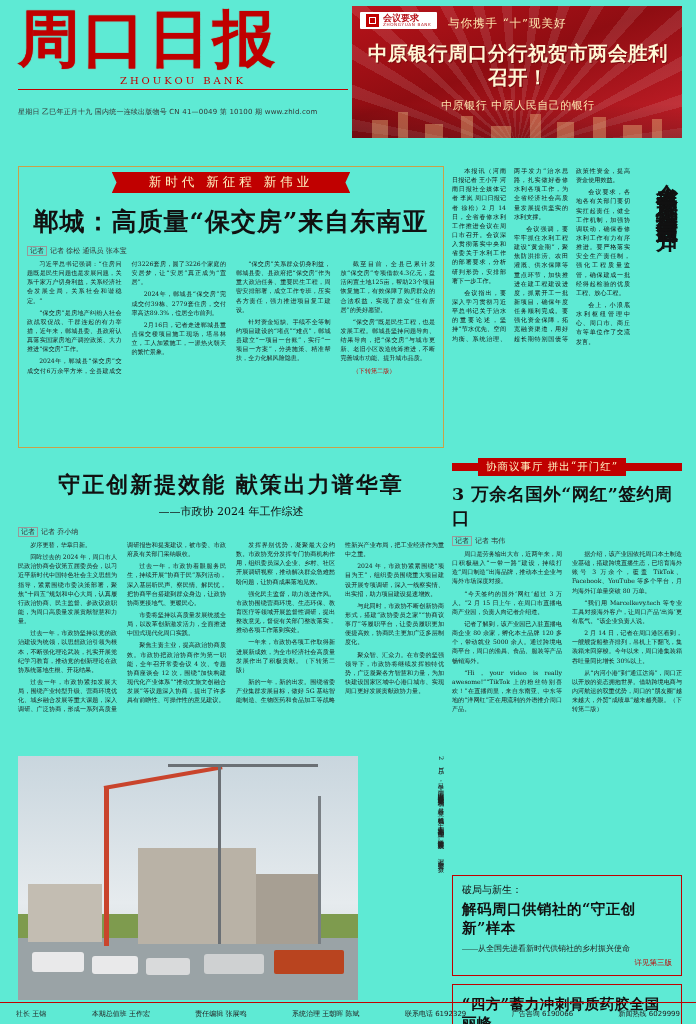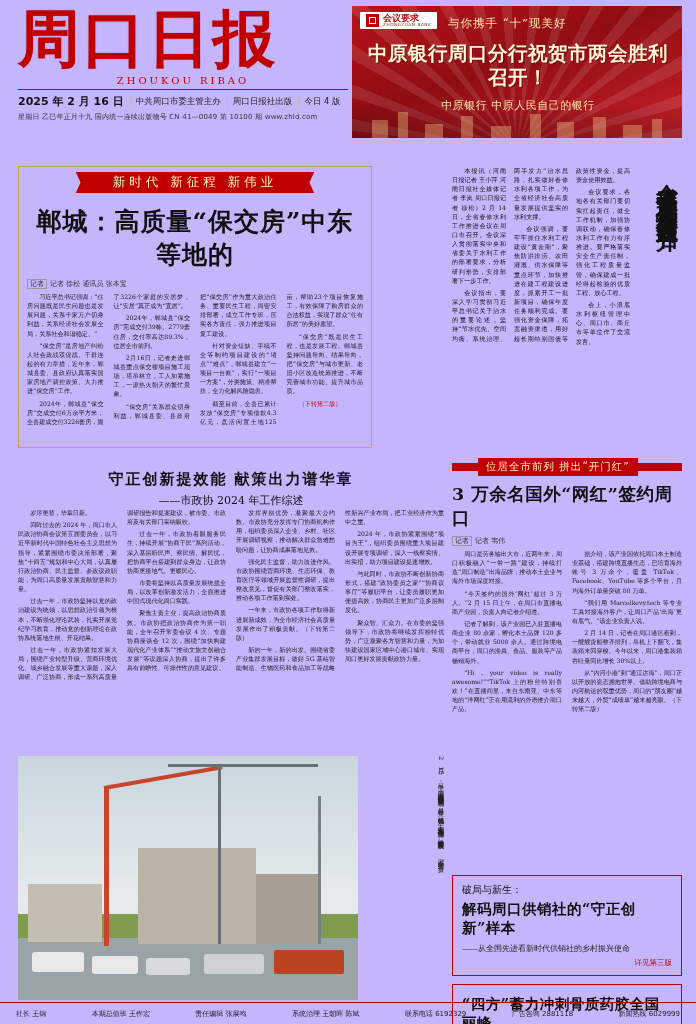--- a/index.html
+++ b/index.html
@@ -4,40 +4,40 @@
 <style>
   * { box-sizing: border-box; }
   html, body { margin:0; padding:0; }
   body {
     width: 696px; height: 1024px;
     background: #ffffff;
     font-family: "DejaVu Sans", "Liberation Sans", sans-serif;
     color: #111;
     overflow: hidden;
   }
-  .page { position: relative; width: 696px; height: 1024px; background:#c4b5fd; }
+  .page { position: relative; width: 696px; height: 1024px; background:#5eead4; }
 
   
   .masthead { position:relative; height:152px; }
   .mast-left { position:absolute; left:18px; top:6px; width:330px; }
   .paper-title {
     font-family: "DejaVu Serif", "Liberation Serif", serif;
     font-size: 62px; font-weight: 700; letter-spacing: 3px;
     color:#c00000; line-height: 1.05; white-space:nowrap;
     text-shadow: 0 0 1px #c00000;
   }
   .paper-pinyin {
     text-align:center; color:#c00000; font-size:10px;
     letter-spacing:3px; margin-top:4px; font-family:"DejaVu Serif", serif;
   }
   .mast-rule { border-top:1px solid #c00000; margin-top:3px; }
   .mast-meta { display:flex; align-items:center; gap:6px; font-size:8.5px; color:#222; margin-top:4px; }
   .mast-meta .date { font-size:11px; font-weight:700; color:#111; white-space:nowrap;}
   .mast-meta .cell { border-left:1px solid #bbb; padding-left:5px; white-space:nowrap;}
-  .mast-meta2 { font-size:7px; color:#333; margin-top:3px; white-space:nowrap; letter-spacing:0.2px;}
+  .mast-meta2 { font-size:7px; color:#333; margin-top:17px; white-space:nowrap; letter-spacing:0.2px;}
   .mast-badge {
     margin-top:5px; display:flex; align-items:center; gap:4px;
   }
   .mast-badge .bar { height:6px; background:#c00000; flex:1; }
   .mast-badge .txt {
     background:#c00000; color:#fff; font-size:10px; padding:2px 10px; white-space:nowrap;
     font-family:"DejaVu Serif", serif;
   }
 
   
@@ -75,21 +75,21 @@
   }
   .ad-city i {
     position:absolute; bottom:0; background:rgba(255,220,150,0.35);
   }
 
   
   .content { position:absolute; left:0; top:152px; width:696px; height:856px; }
 
   
   .lead-box {
-    position:absolute; left:18px; top:14px; width:354px; height:282px;
+    position:absolute; left:18px; top:14px; width:426px; height:282px;
     border:1px solid #c9a14a; padding:6px 8px;
   }
   .ribbon {
     text-align:center; margin-top:-2px;
   }
   .ribbon .inner {
     display:inline-block; background:#c00000; color:#fff2c0;
     font-family:"DejaVu Serif",serif; font-size:12.5px; letter-spacing:4px;
     padding:2px 26px; position:relative;
   }
@@ -124,21 +124,21 @@
   }
   .vcol .vbody {
     position:absolute; left:0; top:0; width:178px; height:268px;
     font-size:6.1px; line-height:1.5; text-align:justify;
     font-family:"DejaVu Serif",serif;
     column-count:3; column-gap:8px;
   }
   .vcol .vbody p{ margin:0 0 3px; text-indent:2em;}
   .h2-center {
     text-align:center; font-family:"DejaVu Serif",serif;
-    font-size:15px; font-weight:700; letter-spacing:2px;
+    font-size:22px; font-weight:700; letter-spacing:2px;
   }
   .h2-sub { text-align:center; font-size:11px; margin-top:4px; font-family:"DejaVu Serif",serif;}
 
   .left-wide { position:absolute; left:18px; top:318px; width:426px; }
   .right-col { position:absolute; left:452px; top:306px; width:230px; }
 
   .redbar {
     display:flex; align-items:center; gap:0; margin-bottom:6px;
   }
   .redbar .seg { height:8px; background:#c00000; width:26px;}
@@ -189,28 +189,22 @@
 </style>
 </head>
 <body>
 
 <div class="page">
 
   <div class="masthead">
 
     <div class="mast-left">
       <div class="paper-title">周口日报</div>
-      <div class="paper-pinyin">ZHOUKOU RIBAO</div>
+      <div class="paper-pinyin">ZHOUKOU BANK</div>
       <div class="mast-rule"></div>
-      <div class="mast-meta">
-        <span class="date">2025 年 2 月 16 日</span>
-        <span class="cell">中共周口市委主管主办</span>
-        <span class="cell">周口日报社出版</span>
-        <span class="cell">今日 4 版</span>
-      </div>
       <div class="mast-meta2">星期日  乙巳年正月十九    国内统一连续出版物号 CN 41—0049 第 10100 期    www.zhld.com</div>
     </div>
 
     <div class="mast-ad">
       <div class="rays"></div>
       <div class="bank">
         <div class="bank-mark"></div>
         <div>
           <div class="bank-name">会议要求</div>
           <div class="bank-sub">ZHONGYUAN BANK</div>
@@ -233,21 +227,21 @@
       </div>
     </div>
   </div>
 
   <div class="content">
 
     <div class="lead-box">
       <div class="ribbon">
         <div class="inner">新时代 新征程 新伟业</div>
       </div>
-      <div class="lead-head">郸城：高质量“保交房”中东等地的</div>
+      <div class="lead-head">郸城：高质量“保交房”来自东南亚</div>
       <div class="byline">
         <b>记者</b><span>记者 徐松 通讯员 张本宝</span>
       </div>
       <div class="cols c4">
         <p>习近平总书记强调：“住房问题既是民生问题也是发展问题，关系千家万户切身利益，关系经济社会发展全局，关系社会和谐稳定。”</p>
         <p>“保交房”是房地产纠纷人社会政战双促战、干群连起的有力举措，近年来，郸城县委、县政府认真落实国家房地产调控政策、大力推进“保交房”工作。</p>
         <p>2024年，郸城县“保交房”交成交付6万余平方米，全县建成交付3226套房，圆了3226个家庭的安居梦，让“安居”真正成为“宜居”。</p>
         <p>2024年，郸城县“保交房”完成交付39栋、2779套住房，交付率高达89.3%，位居全市前列。</p>
         <p>2月16日，记者走进郸城县重点保交楼项目施工现场，塔吊林立，工人加紧施工，一派热火朝天的繁忙景象。</p>
         <p>“保交房”关系群众切身利益，郸城县委、县政府把“保交房”作为重大政治任务、重要民生工程，周密安排部署，成立工作专班，压实各方责任，强力推进项目复工建设。</p>
@@ -265,20 +259,23 @@
         <p>会议强调，要牢牢抓住水利工程建设“黄金期”，聚焦防洪排涝、农田灌溉、供水保障等重点环节，加快推进在建工程建设进度，抓紧开工一批新项目，确保年度任务顺利完成。要强化资金保障，拓宽融资渠道，用好超长期特别国债等政策性资金，提高资金使用效益。</p>
         <p>会议要求，各地各有关部门要切实扛起责任，健全工作机制，加强协调联动，确保春修水利工作有力有序推进。要严格落实安全生产责任制，强化工程质量监管，确保建成一批经得起检验的优质工程、放心工程。</p>
         <p>会上，小浪底水利枢纽管理中心、周口市、商丘市等单位作了交流发言。</p>
       </div>
       <div class="vtitle">全省春修水利工作推进会议在周口召开</div>
     </div>
 
     <div class="left-wide">
       <div class="h2-center">守正创新提效能 献策出力谱华章</div>
       <div class="h2-sub">——市政协 2024 年工作综述</div>
+      <div class="byline" style="margin-top:8px;">
+        <b>记者</b><span>记者 乔小纳</span>
+      </div>
       <div class="cols c4" style="height:248px; overflow:hidden;">
         <p>岁序更替，华章日新。</p>
         <p>回眸过去的 2024 年，周口市人民政治协商会议第五届委员会，以习近平新时代中国特色社会主义思想为指导，紧紧围绕市委决策部署，聚焦“十四五”规划和中心大局，认真履行政治协商、民主监督、参政议政职能，为周口高质量发展贡献智慧和力量。</p>
         <p>过去一年，市政协坚持以党的政治建设为统领，以思想政治引领为根本，不断强化理论武装，扎实开展党纪学习教育，推动党的创新理论在政协系统落地生根、开花结果。</p>
         <p>过去一年，市政协紧扣发展大局，围绕产业转型升级、营商环境优化、城乡融合发展等重大课题，深入调研、广泛协商，形成一系列高质量调研报告和提案建议，被市委、市政府及有关部门采纳吸收。</p>
         <p>过去一年，市政协着眼服务民生，持续开展“协商于民”系列活动，深入基层听民声、察民情、解民忧，把协商平台搭建到群众身边，让政协协商更接地气、更暖民心。</p>
         <p>市委将坚持以高质量发展统揽全局，以改革创新激发活力，全面推进中国式现代化周口实践。</p>
         <p>聚焦主责主业，提高政治协商质效。市政协把政治协商作为第一职能，全年召开常委会议 4 次、专题协商座谈会 12 次，围绕“加快构建现代化产业体系”“推动文旅文创融合发展”等议题深入协商，提出了许多具有前瞻性、可操作性的意见建议。</p>
         <p>发挥界别优势，凝聚最大公约数。市政协充分发挥专门协商机构作用，组织委员深入企业、乡村、社区开展调研视察，推动解决群众急难愁盼问题，让协商成果落地见效。</p>
         <p>强化民主监督，助力改进作风。市政协围绕营商环境、生态环保、教育医疗等领域开展监督性调研，提出整改意见，督促有关部门整改落实，推动各项工作落到实处。</p>
@@ -286,21 +283,21 @@
         <p>新的一年，新的出发。围绕省委产业集群发展目标，做好 5G 基站智能制造、生物医药和食品加工等战略性新兴产业布局，把工业经济作为重中之重。</p>
         <p>2024 年，市政协紧紧围绕“项目为王”，组织委员围绕重大项目建设开展专项调研，深入一线察实情、出实招，助力项目建设提速增效。</p>
         <p>与此同时，市政协不断创新协商形式，搭建“政协委员之家”“协商议事厅”等履职平台，让委员履职更加便捷高效，协商民主更加广泛多层制度化。</p>
         <p>聚众智、汇众力。在市委的坚强领导下，市政协将继续发挥独特优势，广泛凝聚各方智慧和力量，为加快建设国家区域中心港口城市、实现周口更好发展贡献政协力量。</p>
       </div>
     </div>
 
     <div class="right-col">
       <div class="redbar">
         <div class="seg"></div>
-        <div class="lbl">位居全市前列 拼出“开门红”</div>
+        <div class="lbl">协商议事厅 拼出“开门红”</div>
         <div class="grow"></div>
       </div>
       <div class="r-head">3 万余名国外“网红”签约周口</div>
       <div class="byline">
         <b>记者</b><span>记者 韦伟</span>
       </div>
       <div class="cols c2" style="height:318px; overflow:hidden;">
         <p>周口是劳务输出大市，近两年来，周口积极融入“一带一路”建设，持续打造“周口制造”出海品牌，推动本土企业与海外市场深度对接。</p>
         <p>“今天签约的国外‘网红’超过 3 万人。”2 月 15 日上午，在周口市直播电商产业园，负责人向记者介绍道。</p>
         <p>记者了解到，该产业园已入驻直播电商企业 80 余家，孵化本土品牌 120 多个，带动就业 5000 余人。通过跨境电商平台，周口的渔具、食品、服装等产品畅销海外。</p>
@@ -352,17 +349,17 @@
     </div>
 
   </div>
 
   <div class="footer">
     <span>社长 王锦</span>
     <span>本期总值班 王作宏</span>
     <span>责任编辑 张展鸣</span>
     <span>系统治理 王朝晖 陈斌</span>
     <span>联系电话 6192329</span>
-    <span>广告咨询 2881118</span>
+    <span>广告咨询 6190066</span>
     <span>新闻热线 6029999</span>
   </div>
 
 </div>
 
 </body></html>

